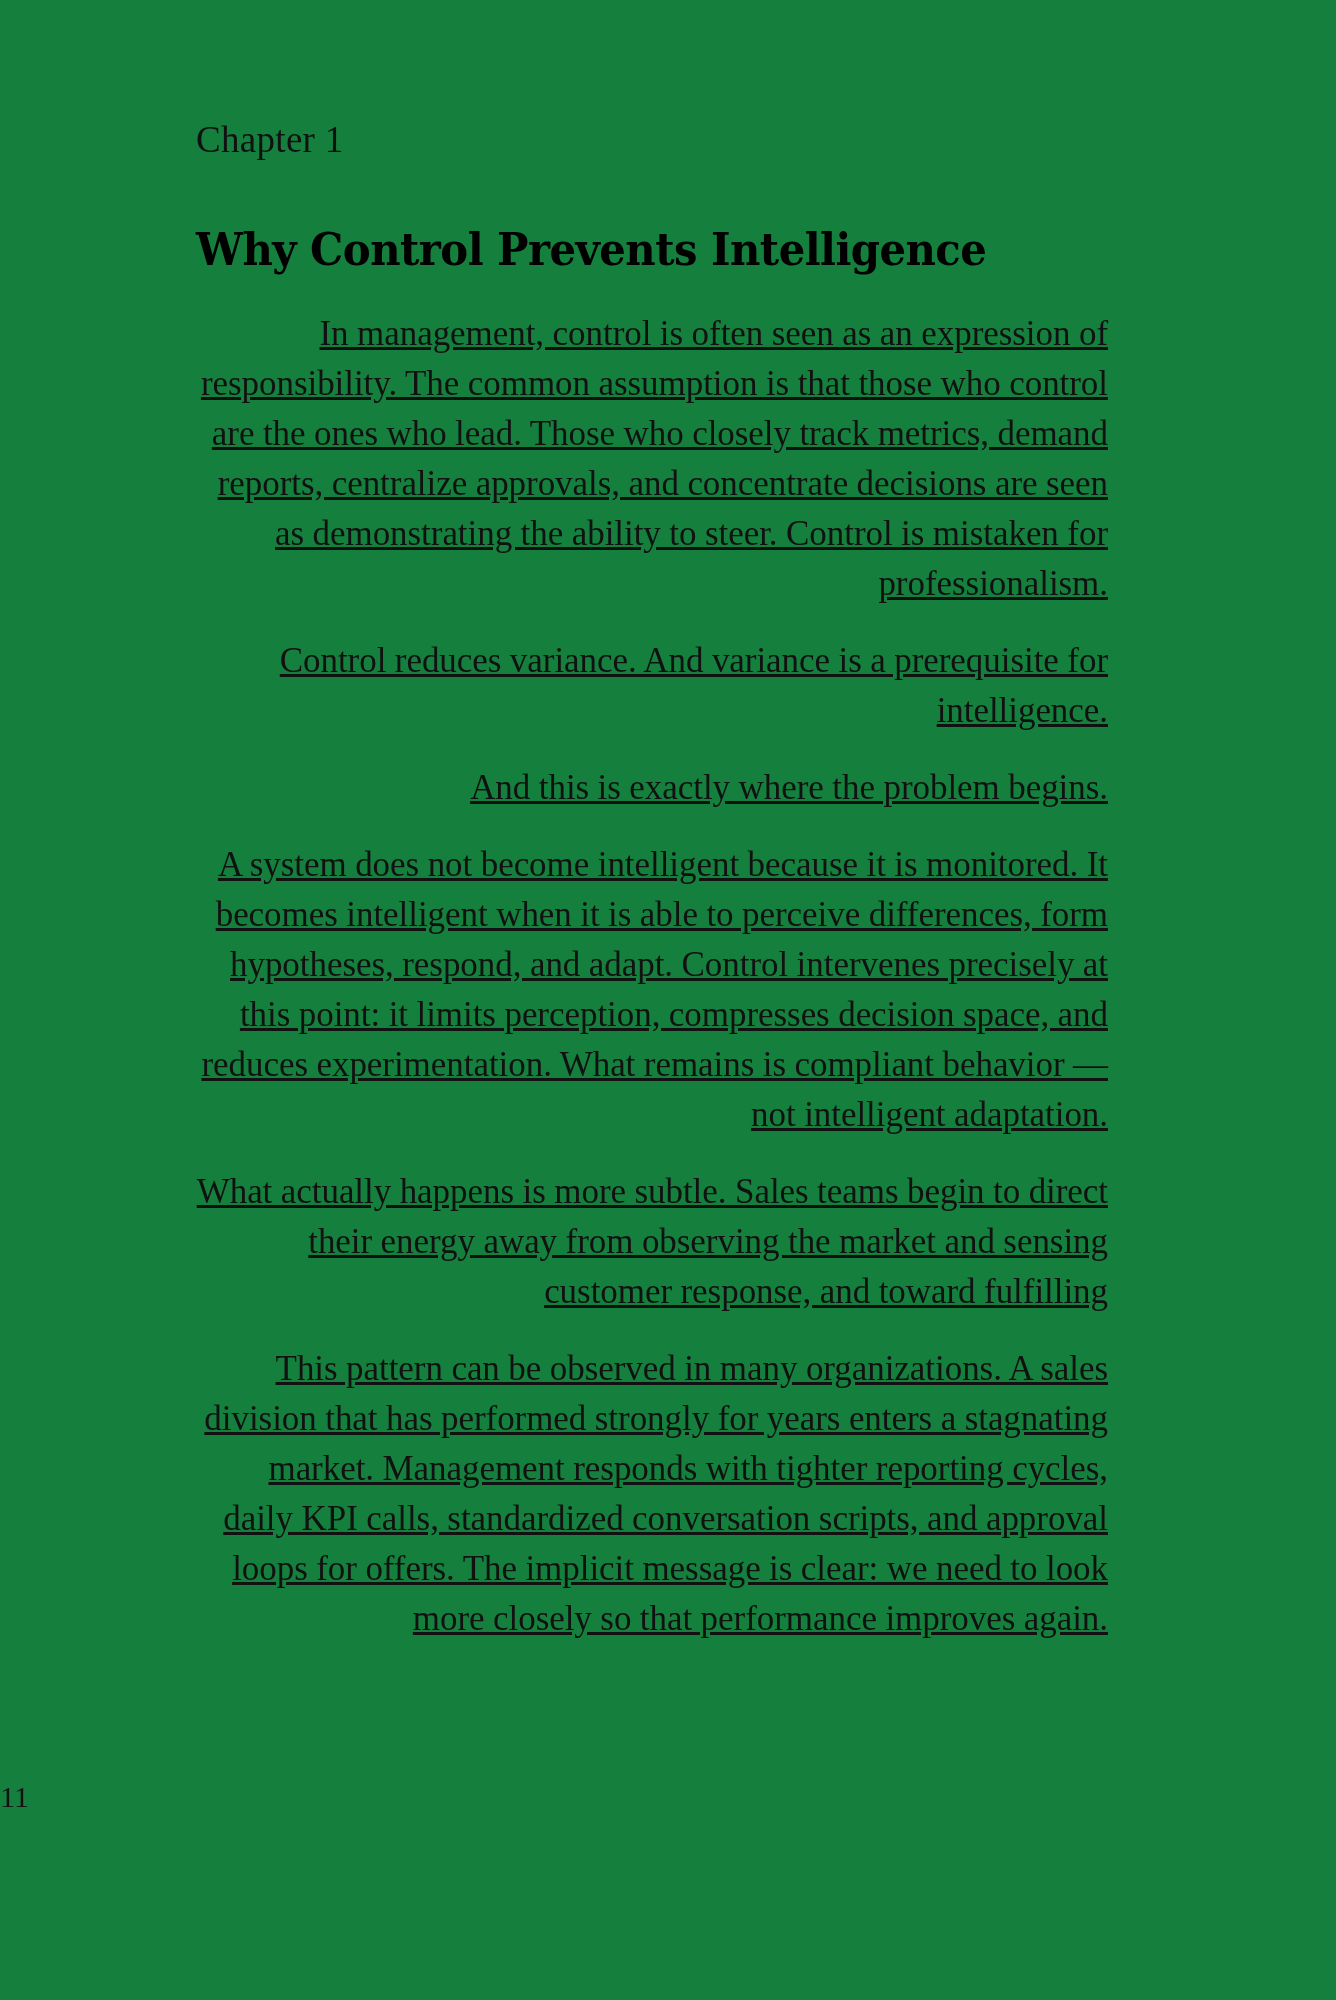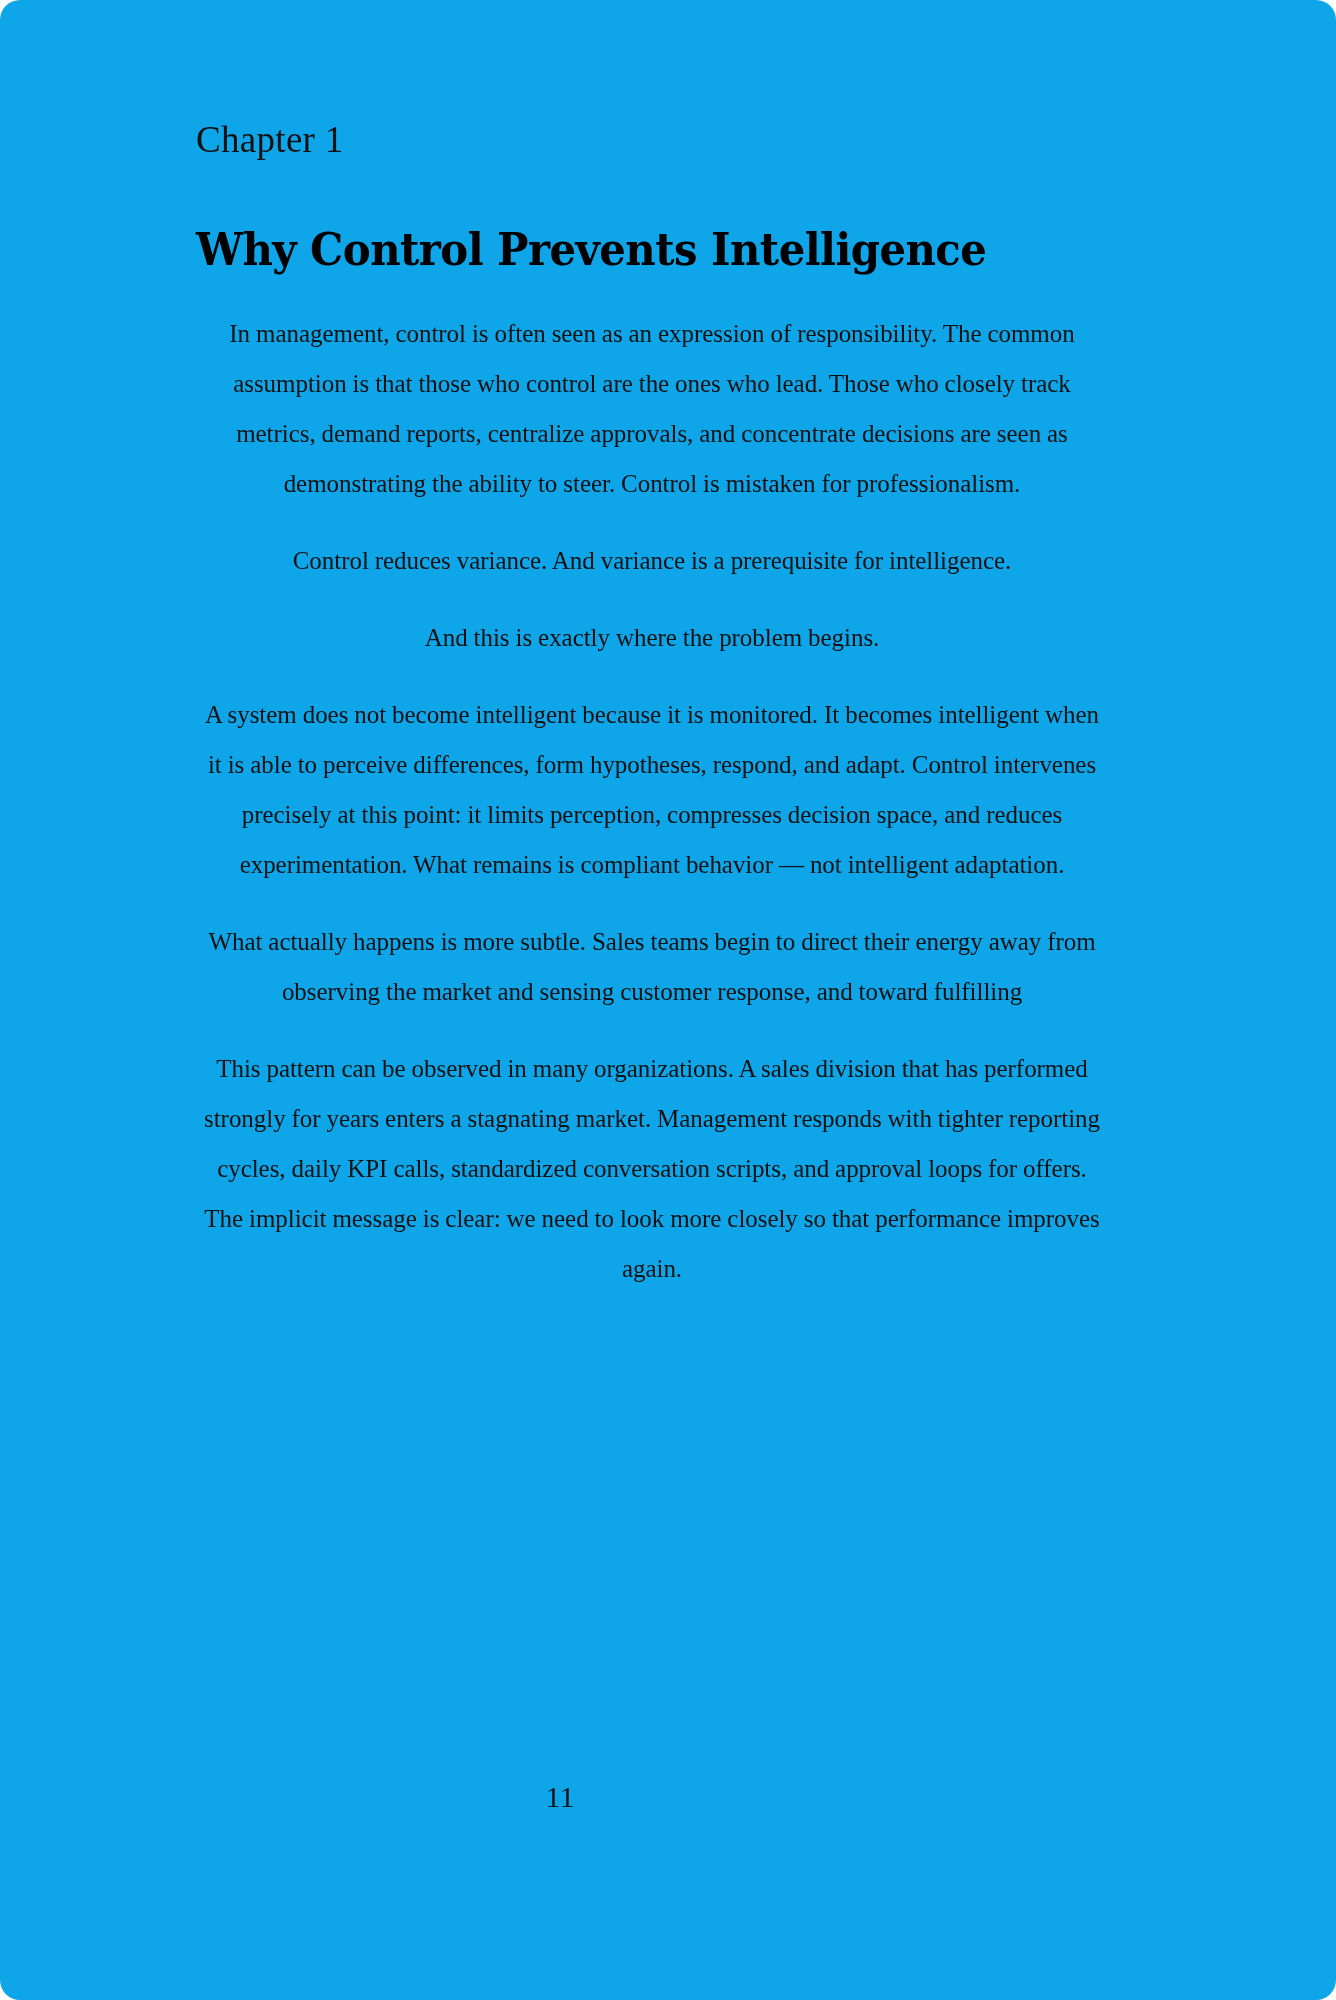--- a/index.html
+++ b/index.html
@@ -15,22 +15,21 @@
     color: #111111;
     overflow: hidden;
   }
 
   .page {
     position: absolute;
     left: 0;
     top: 0;
     width: 1336px;
     height: 2000px;
-    background: #0ea5e9;
-    border-radius: 20px;
+    background: #15803d;
   }
 
   .content {
     position: absolute;
     left: 196px;
     top: 118px;
     width: 912px;
   }
 
   .chapter-label {
@@ -48,39 +47,40 @@
     line-height: 1.08;
     font-weight: 700;
     letter-spacing: -0.6px;
     color: #000000;
     margin: 0 0 34px 0;
     transform: scaleX(0.93);
     transform-origin: left center;
   }
 
   .para {
-    font-size: 25px;
+    font-size: 35px;
     line-height: 50px;
     color: #111111;
     margin: 0 0 27px 0;
-    text-align: center;
+    text-align: right;
     letter-spacing: -0.05px;
     word-spacing: -0.2px;
+    text-decoration: underline;
   }
 
   .para:last-of-type {
     margin-bottom: 0;
   }
 
   .page-number {
     position: absolute;
     left: 0;
     top: 1782px;
     width: 1120px;
-    text-align: center;
+    text-align: left;
     font-size: 30px;
     line-height: 1;
     color: #111111;
   }
 </style>
 </head>
 <body>
 
 <div class="page">
 

